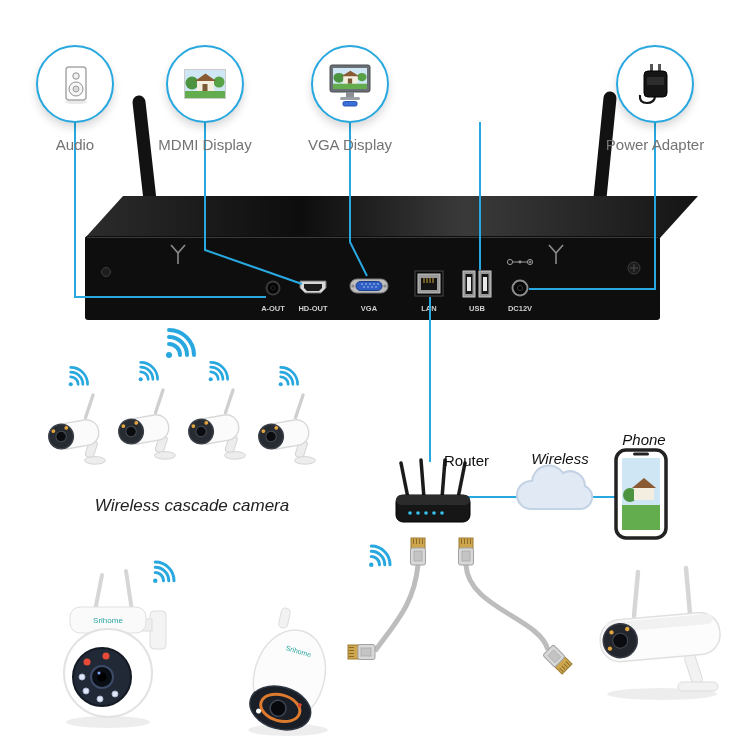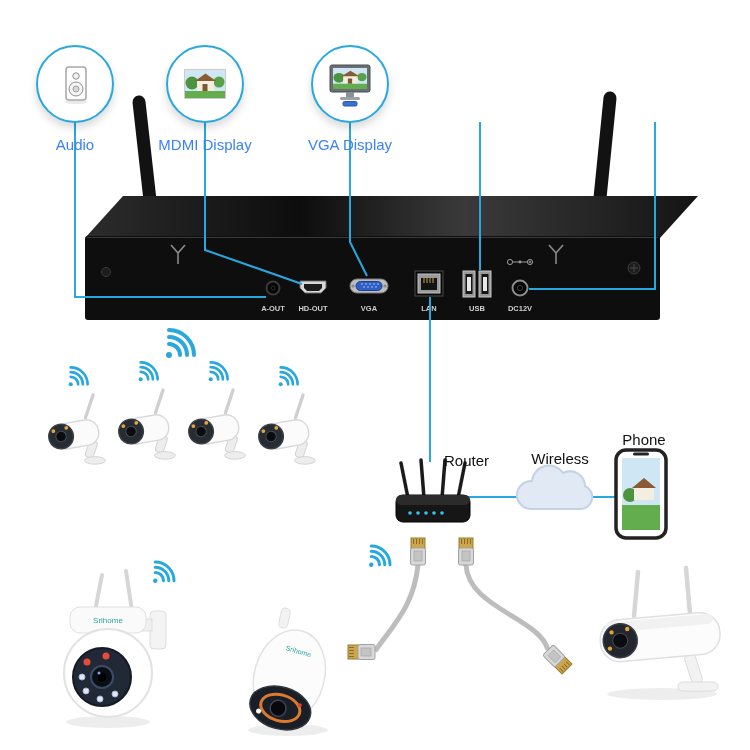--- a/index.html
+++ b/index.html
@@ -15,26 +15,26 @@
   .peripheral {
     position:absolute; width:120px;
     display:flex; flex-direction:column; align-items:center;
   }
   .circle {
     width:78px; height:78px; border-radius:50%;
     border:2px solid #29a8e0; background:#fff;
     box-shadow:0 5px 9px rgba(0,0,0,0.15);
     display:flex; align-items:center; justify-content:center;
   }
-  .device-label { margin-top:13px; font-size:15px; color:#3b82f6; white-space:nowrap; }
+  .device-label { margin-top:13px; font-size:15px; color:#737373; white-space:nowrap; }
 
   .lbl {
     position:absolute; font-size:15px; color:#111; white-space:nowrap;
   }
-  .lbl.center { transform:translateX(-50%); }
+  .lbl.center { transform:translateX(-50%);font-style:italic; }
   .group-label { font-size:17px; color:#222; }
 </style>
 </head>
 <body>
 
 <div class="stage">
 
 <svg id="scene" width="750" height="750" viewBox="0 0 750 750">
   <defs>
     <linearGradient id="nvrTop" x1="0" y1="0" x2="1" y2="0">
@@ -356,18 +356,31 @@
       <use href="#housePhoto" x="7" y="8" width="34" height="21"></use>
       <rect x="20" y="32" width="8" height="5" fill="#8a8f95"></rect>
       <rect x="14" y="37" width="20" height="3" rx="1.5" fill="#9aa0a6"></rect>
       <rect x="17" y="41.5" width="14" height="4.5" rx="1.5" fill="#3a6fd8" stroke="#2a55b0"></rect>
     </svg>
   </div>
   <div class="device-label">VGA Display</div>
 </div>
 
 
+<div class="peripheral" style="left:595px; top:45px;">
+  <div class="circle">
+    <svg width="48" height="48" viewBox="0 0 48 48">
+      <rect x="19" y="4" width="3" height="8" fill="#555"></rect>
+      <rect x="27" y="4" width="3" height="8" fill="#555"></rect>
+      <rect x="13" y="11" width="23" height="26" rx="4" fill="#151515" stroke="#000"></rect>
+      <rect x="16" y="17" width="17" height="8" rx="1" fill="#2d2d2d"></rect>
+      <path d="M24 37 q-1 6 -8 6 q-8 0 -7 -8" stroke="#151515" stroke-width="2.2" fill="none"></path>
+    </svg>
+  </div>
+  <div class="device-label">Power Adapter</div>
+</div>
 
 <div class="lbl" style="left:444px; top:452px;">Router</div>
 <div class="lbl center" style="left:560px; top:450px;">Wireless</div>
 <div class="lbl center" style="left:644px; top:431px;">Phone</div>
+<div class="lbl center group-label" style="left:192px; top:496px;">Wireless cascade camera</div>
 
 </div>
 
 </body></html>

